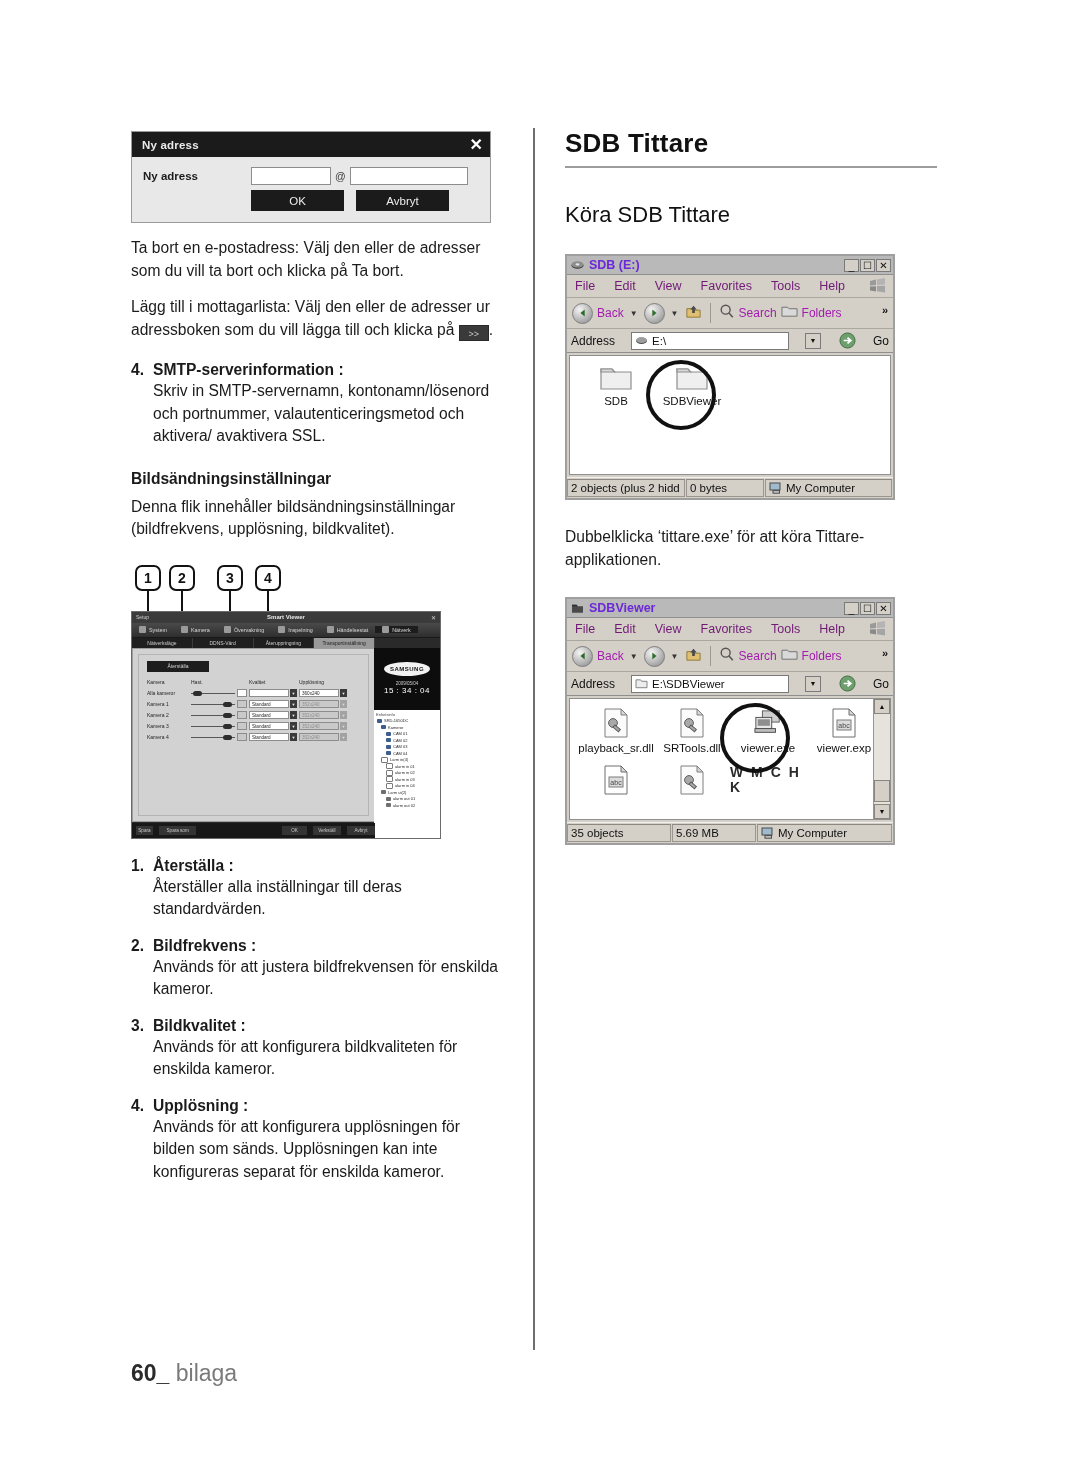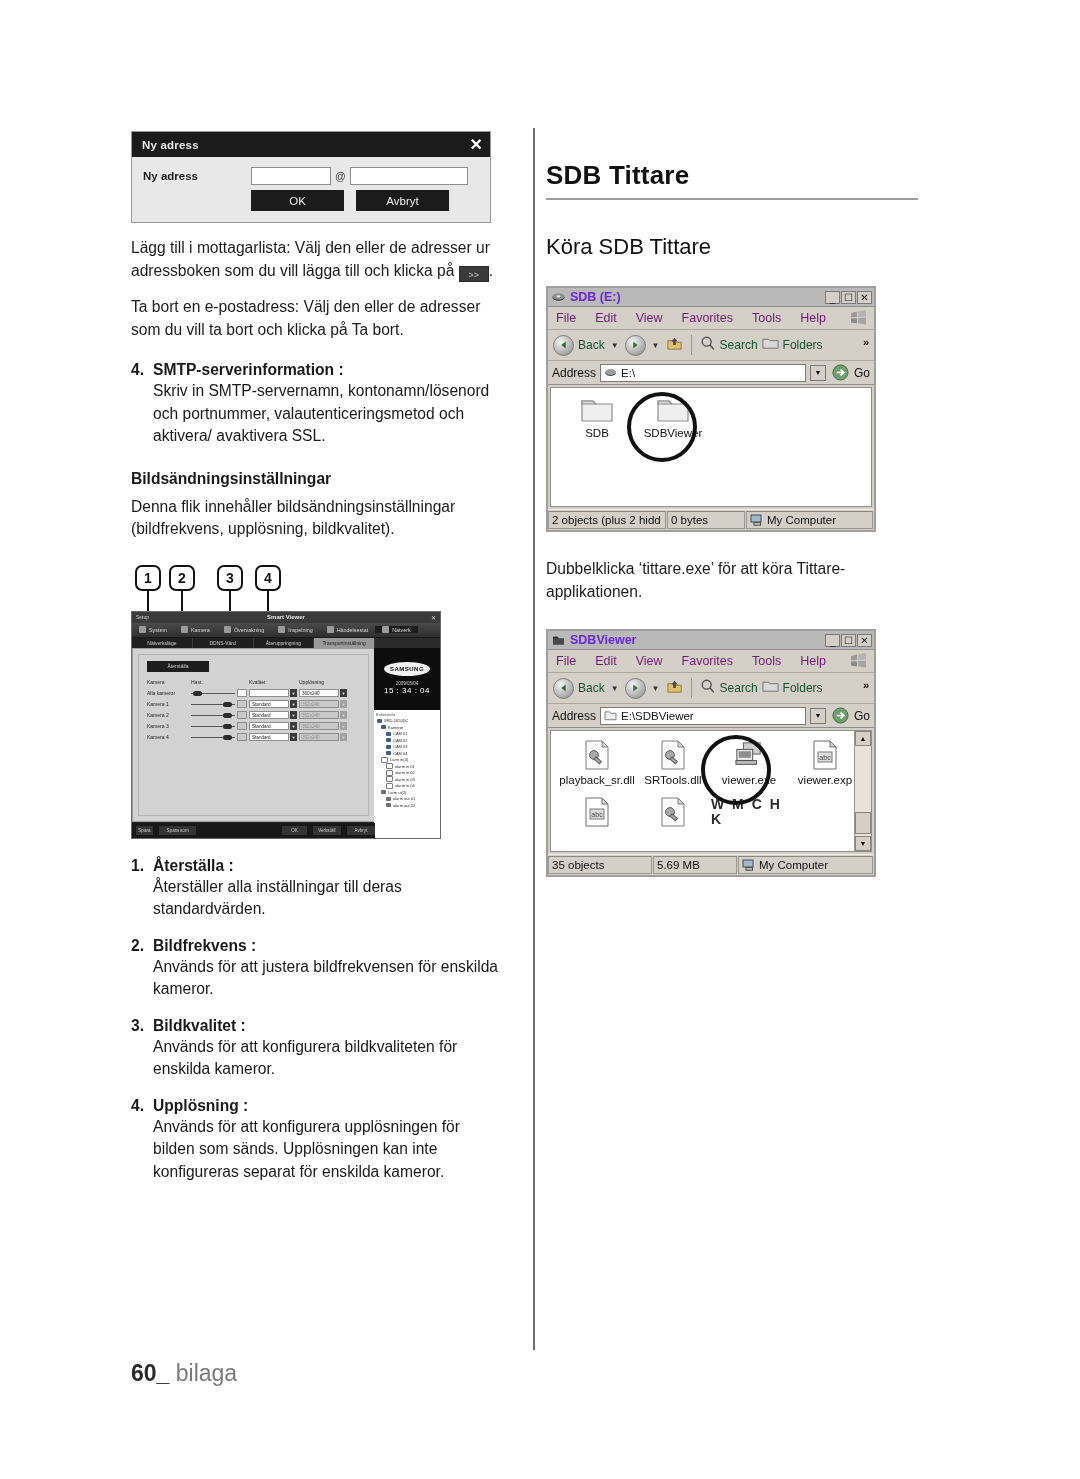--- a/index.html
+++ b/index.html
@@ -382,24 +382,23 @@
   }
   .sv-fbtn {
     height: 9px; background: #343434;
     color: #c9c9c9; font-size: 4.6px;
     display: flex; align-items: center; justify-content: center;
   }
 
   
   .right-col {
     position: absolute;
-    left: 546px;
+    left: 565px;
     top: 128px;
     width: 372px;
-    margin-top: 32px;
   }
   .h1-title {
     font-size: 26px;
     font-weight: bold;
     color: #111;
     letter-spacing: .2px;
   }
   .h1-rule {
     height: 2px;
     background: #9c9c9c;
@@ -476,37 +475,37 @@
     position: relative;
   }
   .tb-circle {
     width: 21px; height: 21px;
     border-radius: 50%;
     background: radial-gradient(circle at 35% 30%, #f4f4f4, #a8a8a8 70%, #7c7c7c);
     border: 1px solid #7e7e7e;
     display: flex; align-items: center; justify-content: center;
     box-sizing: border-box;
   }
-  .tb-label { font-size: 12px; color: #14532d; text-align: center; }
+  .tb-label { font-size: 12px; color: #a21caf; text-align: center; }
   .tb-caret { font-size: 8px; color: #333; margin: 0 2px; }
   .tb-sep {
     width: 1px; height: 20px;
     background: #9c9890;
     margin: 0 4px;
   }
   .tb-chev {
     position: absolute; right: 5px; top: 6px;
     font-size: 11px; font-weight: bold; color: #111;
   }
   .win-addrbar {
     height: 23px;
     background: #d4d0c8;
     display: flex; align-items: center;
     padding: 0 4px;
-    gap: 4px;
+    gap: 16px;
     border-bottom: 1px solid #8f8f8f;
   }
   .addr-label { font-size: 12px; color: #101010; }
   .addr-field {
     flex: 1;
     height: 18px;
     background: #ffffff;
     border: 1px solid #7a7a7a;
     box-sizing: border-box;
     display: flex; align-items: center;
@@ -652,25 +651,25 @@
           <span class="nad-at">@</span>
           <span class="nad-input domain"></span>
         </div>
         <div class="nad-buttons">
           <div class="nad-btn ok">OK</div>
           <div class="nad-btn cancel">Avbryt</div>
         </div>
       </div>
     </div>
 
+    <div class="body-text para">Ta bort en e-postadress: Välj den eller de adresser som du vill ta bort och klicka på Ta bort.</div>
     <div class="body-text para">
       <span>Lägg till i mottagarlista: Välj den eller de adresser ur adressboken som du vill lägga till och klicka på</span>
       <span class="inline-btn">&gt;&gt;</span><span>.</span>
     </div>
-    <div class="body-text para">Ta bort en e-postadress: Välj den eller de adresser som du vill ta bort och klicka på Ta bort.</div>
 
     <div class="numitem" style="margin-top:18px;">
       <div class="numitem-head">
         <span class="numitem-num">4.</span>
         <span>SMTP-serverinformation :</span>
       </div>
       <div class="numitem-body">Skriv in SMTP-servernamn, kontonamn/lösenord och portnummer, valautenticeringsmetod och aktivera/ avaktivera SSL.</div>
     </div>
 
     <div class="section-head">Bildsändningsinställningar</div>

